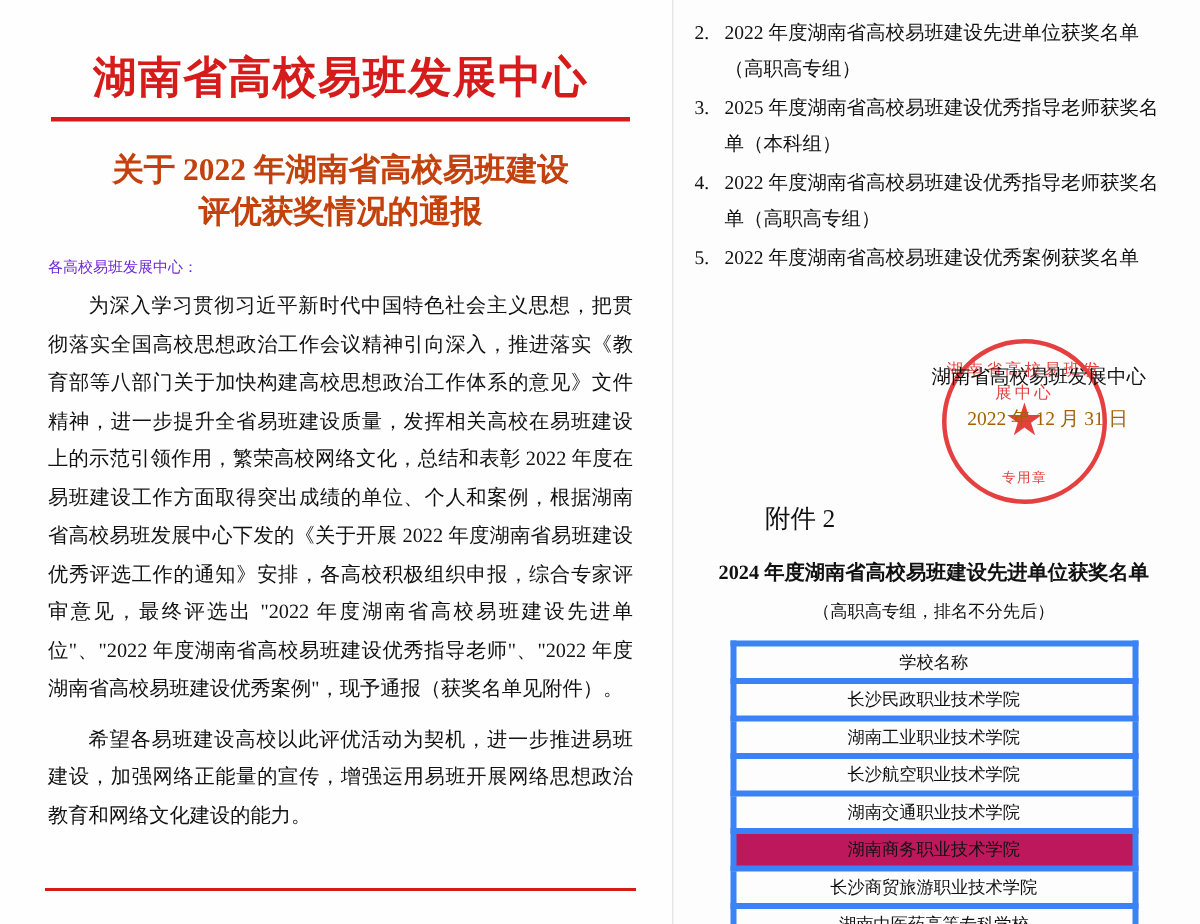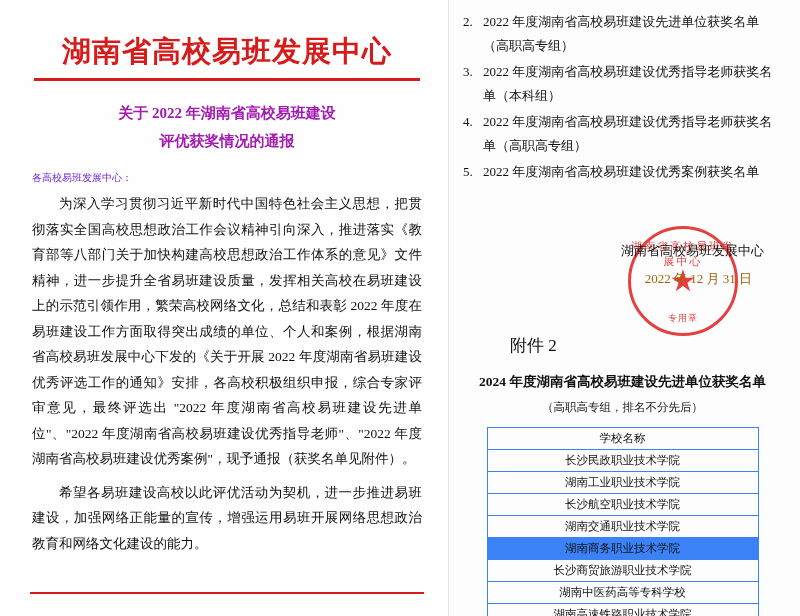--- a/index.html
+++ b/index.html
@@ -42,23 +42,23 @@
   }
   .red-rule {
     height: 3px;
     background: #d61b1b;
     margin: 6px 4px 18px 4px;
   }
   .doc-title {
     text-align: center;
     font-family: "Liberation Serif", serif;
     font-weight: bold;
-    font-size: 15px;
+    font-size: 21px;
     line-height: 28px;
-    color: #a21caf;
+    color: #c2410c;
     margin-bottom: 16px;
   }
   .salutation {
     font-family: "Liberation Serif", serif;
     font-size: 10px;
     color: #6d28d9;
     margin: 10px 0 6px 2px;
   }
   .body-para {
     font-family: "Liberation Serif", serif;
@@ -192,37 +192,37 @@
     font-size: 11.5px;
     color: #111;
   }
   table.school-table {
     margin: 12px auto 0 auto;
     border-collapse: collapse;
     width: 272px;
   }
   table.school-table th,
   table.school-table td {
-    border: 1px solid #3b82f6;
+    border: 4px solid #3b82f6;
     font-family: "Liberation Serif", serif;
     font-size: 11.5px;
     color: #111;
     height: 19px;
     padding: 1px 6px;
     white-space: nowrap;
   }
   table.school-table th {
     text-align: center;
     font-weight: normal;
   }
   table.school-table td {
     text-align: center;
   }
   td.hl {
-    background: #3b82f6;
+    background: #be185d;
     color: #111;
   }
 </style>
 </head>
 <body>
 
 <div class="page">
 
   <div class="left-col">
     <div class="org-title">湖南省高校易班发展中心</div>
@@ -238,21 +238,21 @@
   </div>
 
   <div class="right-col">
 
     <div class="list-item">
       <span class="list-num">2.</span>
       <span class="list-text">2022 年度湖南省高校易班建设先进单位获奖名单（高职高专组）</span>
     </div>
     <div class="list-item">
       <span class="list-num">3.</span>
-      <span class="list-text">2022 年度湖南省高校易班建设优秀指导老师获奖名单（本科组）</span>
+      <span class="list-text">2025 年度湖南省高校易班建设优秀指导老师获奖名单（本科组）</span>
     </div>
     <div class="list-item">
       <span class="list-num">4.</span>
       <span class="list-text">2022 年度湖南省高校易班建设优秀指导老师获奖名单（高职高专组）</span>
     </div>
     <div class="list-item">
       <span class="list-num">5.</span>
       <span class="list-text">2022 年度湖南省高校易班建设优秀案例获奖名单</span>
     </div>
 

